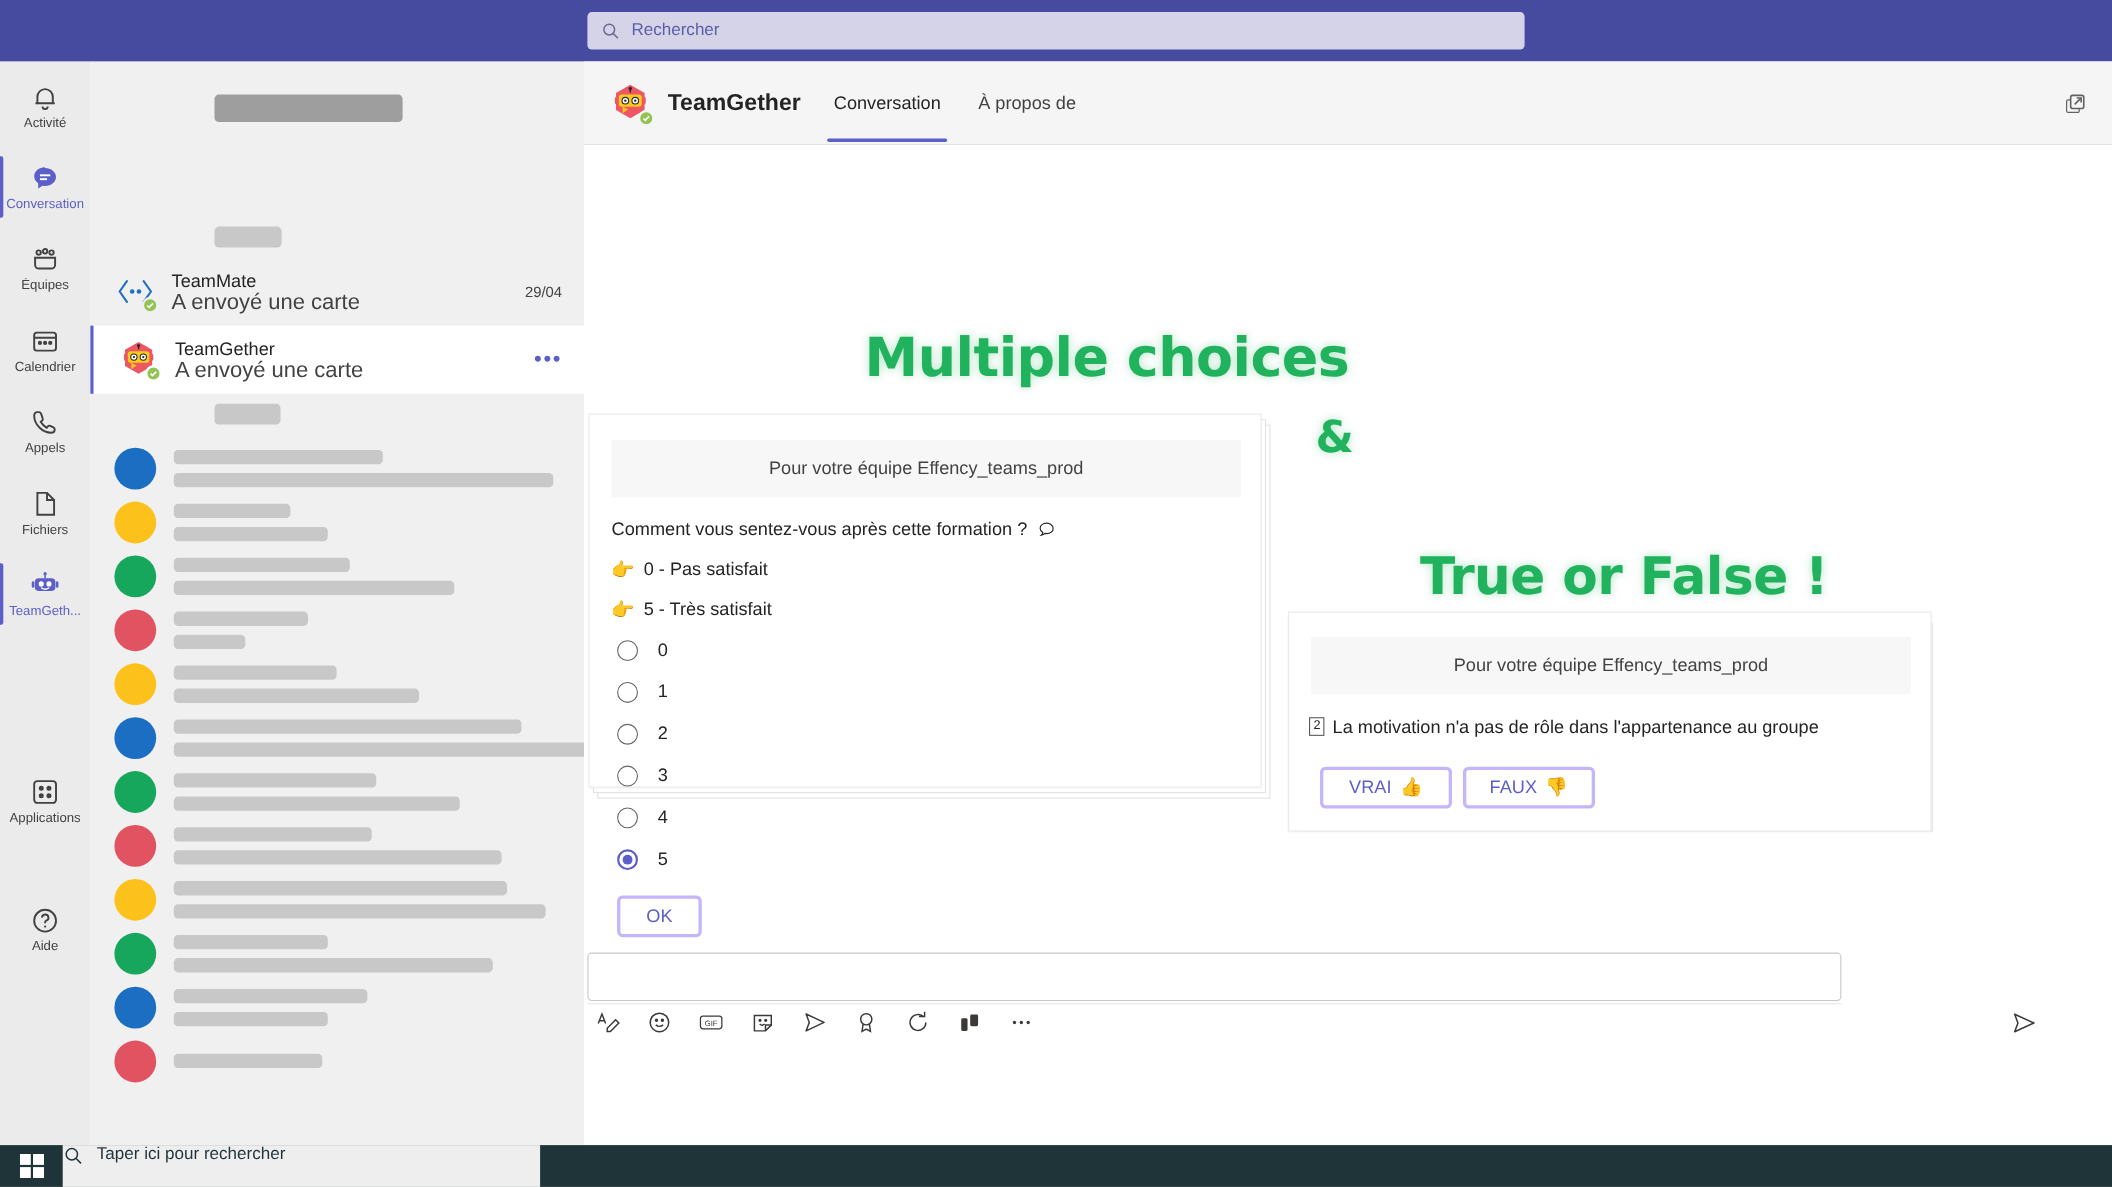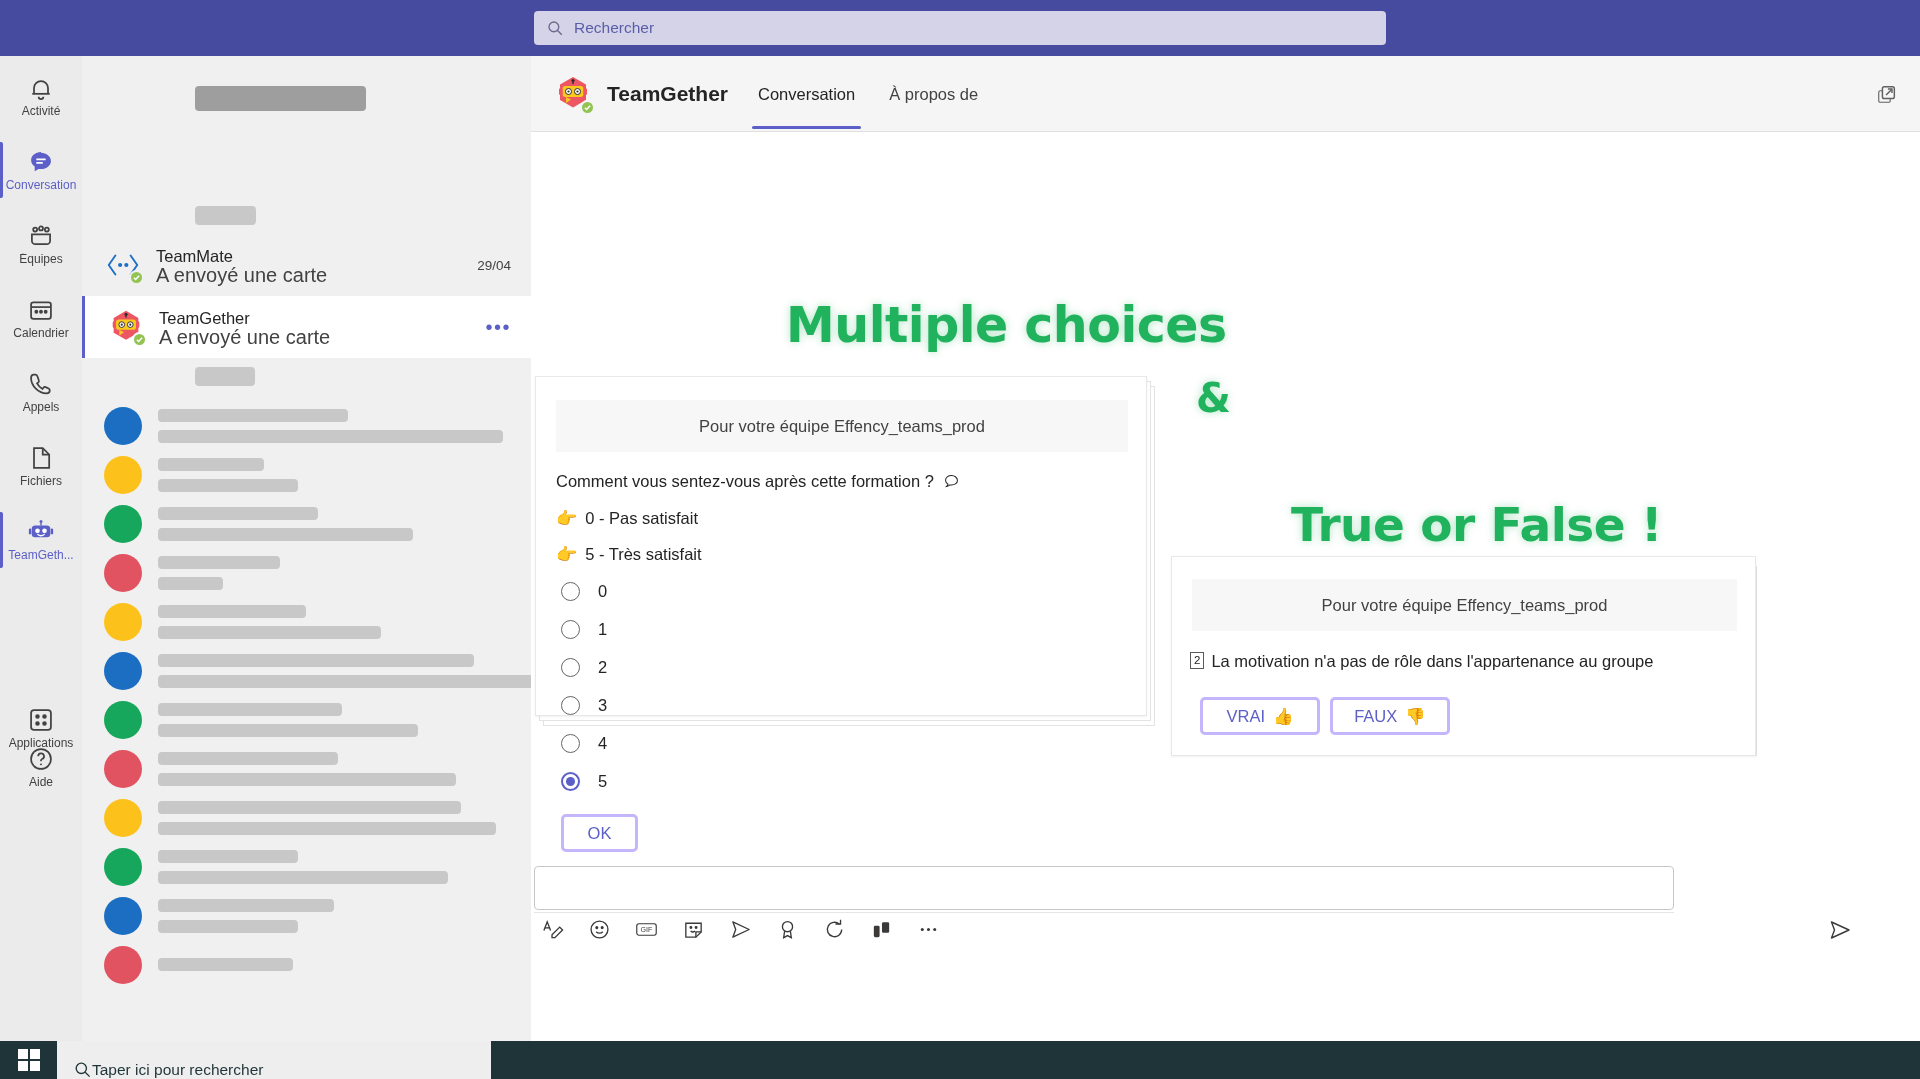--- a/index.html
+++ b/index.html
@@ -168,22 +168,22 @@
   .sendbtn { position: absolute; right: 68px; top: 56px; width: 24px; height: 24px; color: #3b3a39; cursor:pointer; }
   .compdiv { position: absolute; left: 3px; top: 50px; width: 1140px; height: 1px; background: #e6e6e6; }
 
   
   .taskbar {
     position: absolute; bottom: 0; left: 0; width: 1920px; height: 38px;
     background: #1f3438; display: flex; align-items: center;
   }
   .winbtn { width: 57px; height: 38px; display:flex; align-items:center; justify-content:center; cursor:pointer; }
   .tb-search {
-    width: 434px; height: 38px; background: #eeeeee; display: flex; align-items: flex-end;
-    padding-left: 16px; cursor: text;
+    width: 434px; height: 38px; background: #eeeeee; display: flex; align-items: flex-start;
+    gap: 12px; cursor: text;
   }
   .tb-search .tico { width: 19px; height: 19px; color: #1f3438; }
   .tb-search .ttext { font-size: 15.5px; color: #1f3438; }
 </style>
 </head>
 <body>
 
 <div id="app">
 
   <div class="topbar">
@@ -270,21 +270,21 @@
       <svg class="ricon" viewBox="0 0 24 24" fill="none" stroke="currentColor" stroke-width="1.5">
         <rect x="3.5" y="3.5" width="17" height="17" rx="2.5"></rect>
         <circle cx="9" cy="9" r="1.2" fill="currentColor"></circle>
           <circle cx="15" cy="9" r="1.2" fill="currentColor"></circle>
         <circle cx="9" cy="15" r="1.2" fill="currentColor"></circle>
           <circle cx="15" cy="15" r="1.2" fill="currentColor"></circle>
       </svg>
       <span class="rlabel">Applications</span>
     </div>
 
-    <div class="rail-item" style="position:absolute; top:671px;align-items:center;">
+    <div class="rail-item" style="position:absolute; top:749px;align-items:center;">
       <svg class="ricon" viewBox="0 0 24 24" fill="none" stroke="currentColor" stroke-width="1.5">
         <circle cx="12" cy="12" r="8.5"></circle>
           <path d="M9.6 9.6a2.5 2.5 0 1 1 3.3 2.4c-.6.2-.9.8-.9 1.4v.5"></path>
           <circle cx="12" cy="16.6" r="0.85" fill="currentColor" stroke="none"></circle>
       </svg>
       <span class="rlabel">Aide</span>
     </div>
   </div>
 
   <div class="chatlist">

